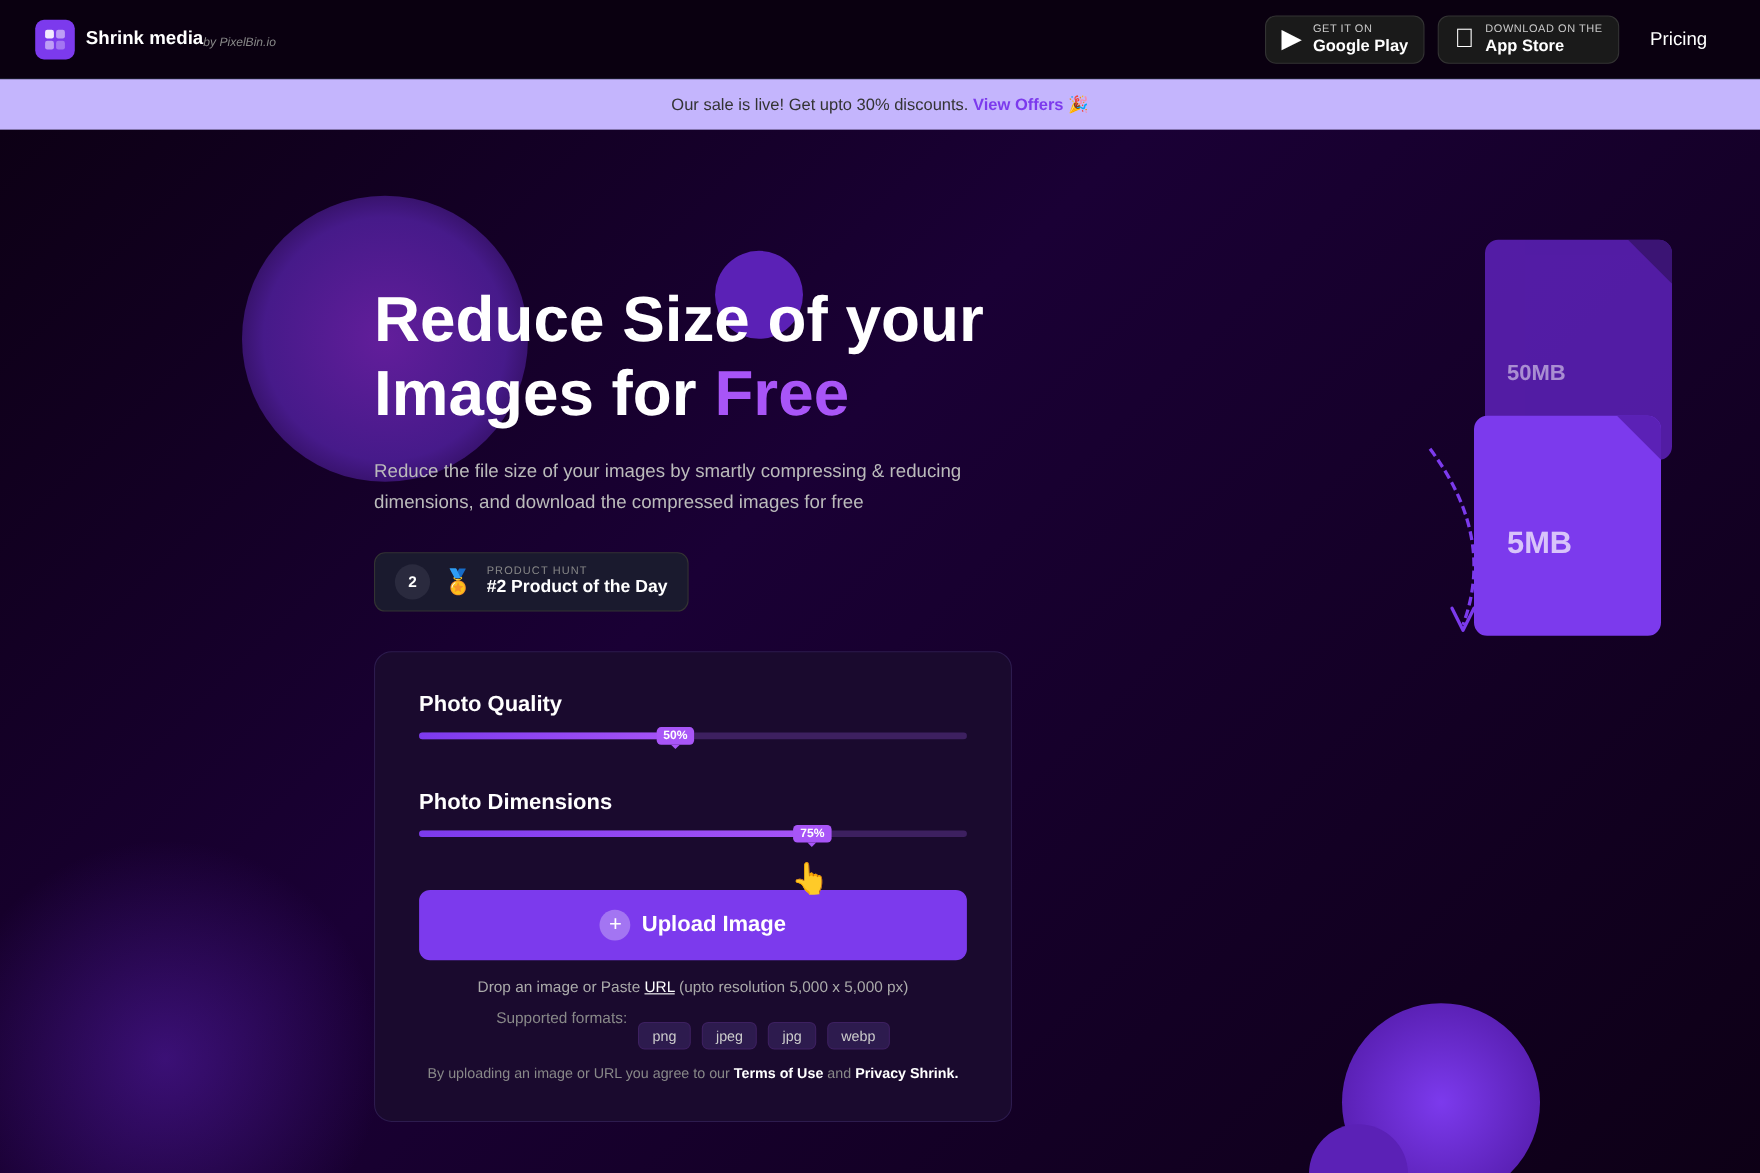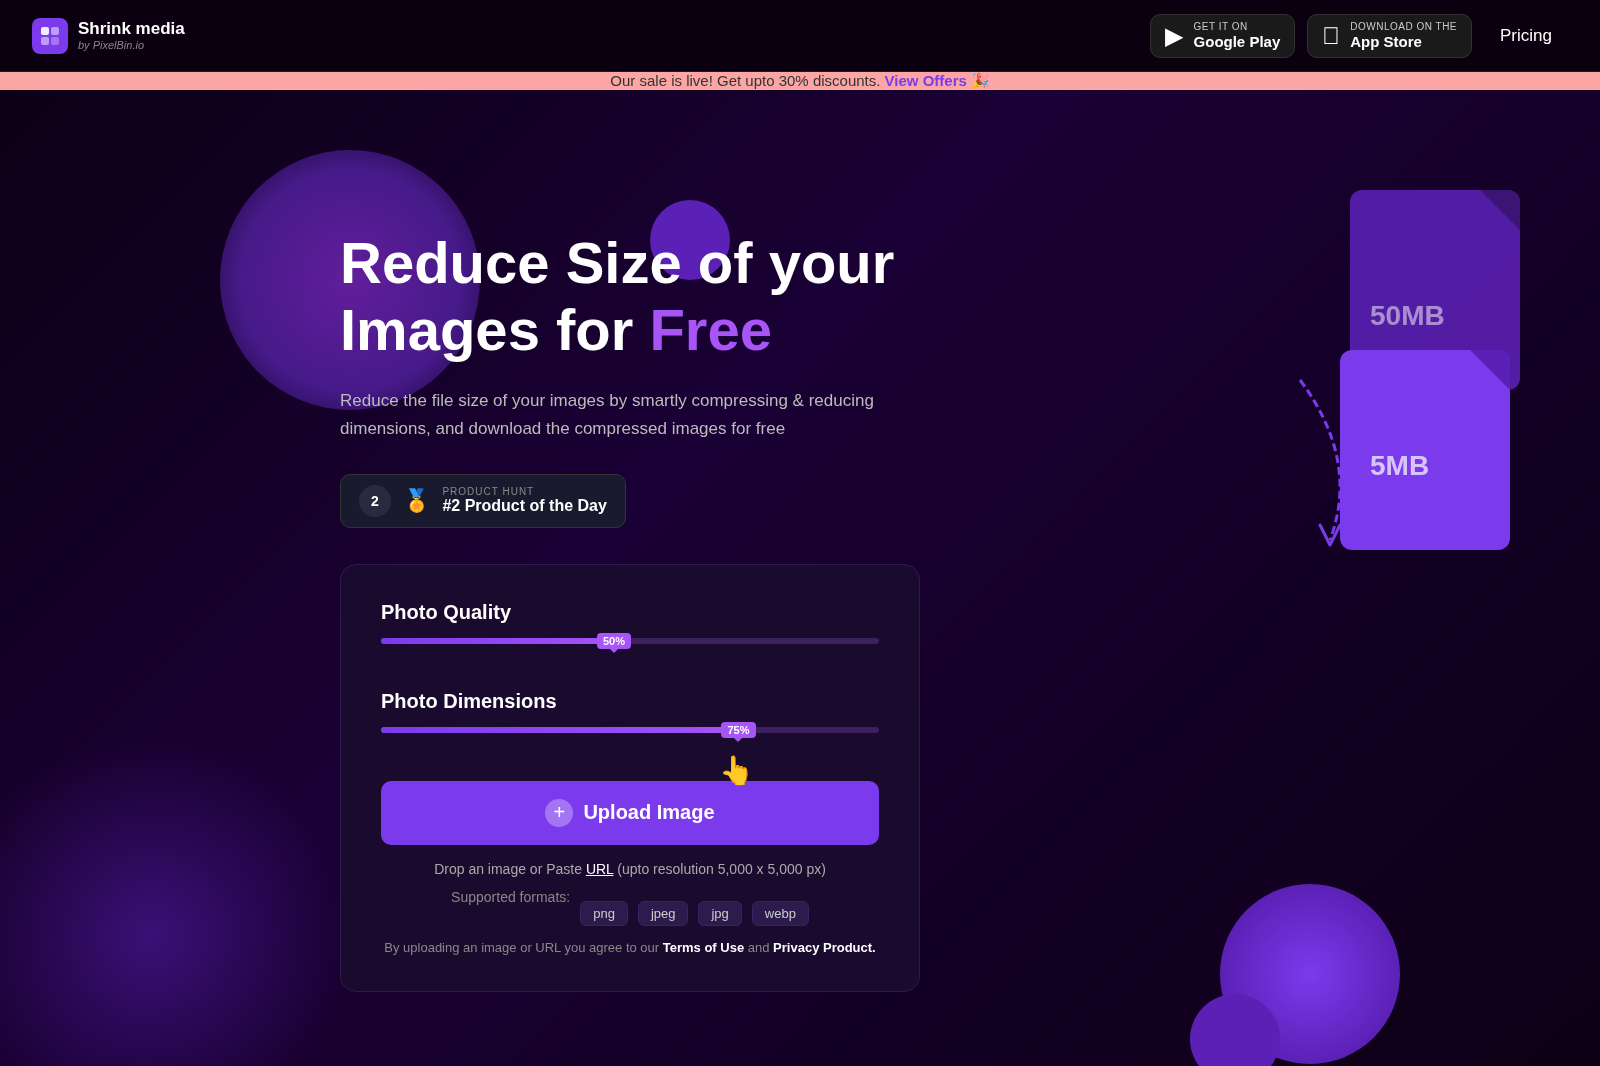--- a/index.html
+++ b/index.html
@@ -33,21 +33,22 @@
       border-radius: 8px;
       display: flex;
       align-items: center;
       justify-content: center;
       color: white;
       font-size: 14px;
       font-weight: bold;
     }
     .logo-text-block {
       display: flex;
-      flex-direction: column;
+      flex-direction: row;
+      align-items: flex-end;
     }
     .logo-title {
       color: white;
       font-size: 17px;
       font-weight: 600;
       line-height: 1.1;
     }
     .logo-subtitle {
       color: #888;
       font-size: 11px;
@@ -94,22 +95,23 @@
       font-size: 17px;
       font-weight: 500;
       background: none;
       border: none;
       cursor: pointer;
       padding: 8px 16px;
     }
 
     
     .announcement-bar {
-      background: #fca5a5;
+      background: #c4b5fd;
       text-align: center;
+      padding: 14px;
       font-size: 15px;
       color: #333;
     }
     .announcement-bar a {
       color: #7c3aed;
       font-weight: 600;
       text-decoration: none;
     }
 
     
@@ -396,21 +398,21 @@
       height: 40px;
       background: #4c1d95;
       border-radius: 0 12px 0 0;
       clip-path: polygon(0 0, 100% 0, 100% 100%);
     }
     .file-50-label {
       position: absolute;
       top: 110px;
       left: 50px;
       color: rgba(255,255,255,0.5);
-      font-size: 28px;
+      font-size: 20px;
       font-weight: 800;
     }
 
     .file-5mb {
       position: absolute;
       bottom: -160px;
       right: -20px;
       width: 200px;
       height: 220px;
     }
@@ -611,18 +613,18 @@
 
         <div class="formats-row">
           <span class="formats-label">Supported formats:</span>
           <span class="format-badge">png</span>
           <span class="format-badge">jpeg</span>
           <span class="format-badge">jpg</span>
           <span class="format-badge">webp</span>
         </div>
 
         <p class="terms-text">
-          <span>By uploading an image or URL you agree to our </span><a href="#">Terms of Use</a><span> and </span><a href="#">Privacy Product.</a>
+          <span>By uploading an image or URL you agree to our </span><a href="#">Terms of Use</a><span> and </span><a href="#">Privacy Shrink.</a>
         </p>
       </div>
     </div>
   </div>
 </section>
 
 </body></html>

